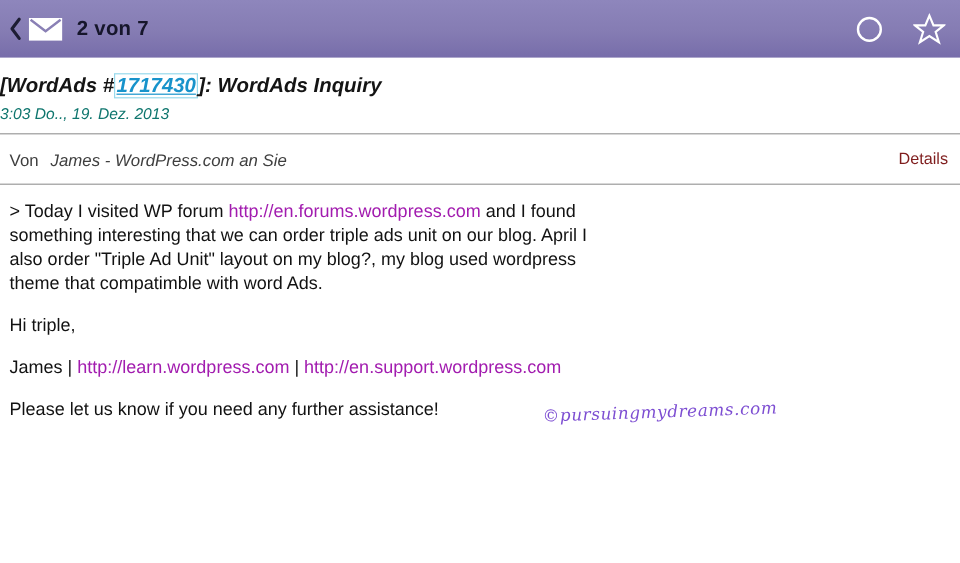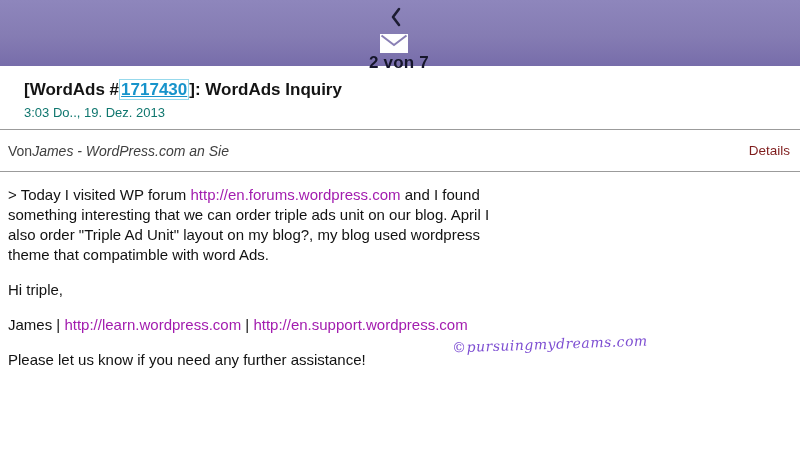--- a/index.html
+++ b/index.html
@@ -7,26 +7,25 @@
   body {
     font-family: "Liberation Sans", sans-serif;
     background: #ffffff;
     color: #121212;
     position: relative;
     overflow: hidden;
   }
 
   
   .appbar {
-    height: 66px;
+    height: 48px;
     background: linear-gradient(to bottom, #8e86bc 0%, #857cb3 55%, #776daa 100%);
     display: flex;
     align-items: center;
     padding: 0 12px 0 4px;
-    flex-direction: column;
   }
   .back-chevron { display: flex; align-items: center; padding: 4px 2px; cursor: pointer; }
   .envelope { margin: 0 6px 0 2px; display: flex; align-items: center; }
   .appbar-count {
     font-size: 17px;
     font-weight: bold;
     color: #16162b;
     margin-left: 6px;
     letter-spacing: 0.2px;
   }
@@ -34,21 +33,21 @@
   .circle-icon {
     width: 21px; height: 21px;
     border: 2.5px solid #ffffff;
     border-radius: 50%;
     margin-right: 26px;
     cursor: pointer;
   }
   .star-icon { cursor: pointer; display: flex; align-items: center; }
 
   
-  .subject-block { padding: 13px 8px 0 24px; }
+  .subject-block { padding: 13px 8px 0 0; font-style: italic; }
   .subject {
     font-size: 17px;
     font-weight: bold;
     color: #141414;
     line-height: 22px;
   }
   .subject-link {
     color: #1793cb;
     text-decoration: underline;
     border: 1px solid #97d9ec;
@@ -71,21 +70,21 @@
 
   
   .sender-row {
     display: flex;
     align-items: center;
     height: 41px;
     padding: 0 10px 0 8px;
     font-size: 14px;
     color: #3f3f3f;
   }
-  .sender-label { margin-right: 0; }
+  .sender-label { margin-right: 10px; }
   .sender-value { color: #3f3f3f; font-style: italic; }
   .sender-spacer { flex: 1; }
   .details-btn {
     font-size: 13.5px;
     color: #7f1d1d;
     cursor: pointer;
   }
 
   
   .mail-body {

